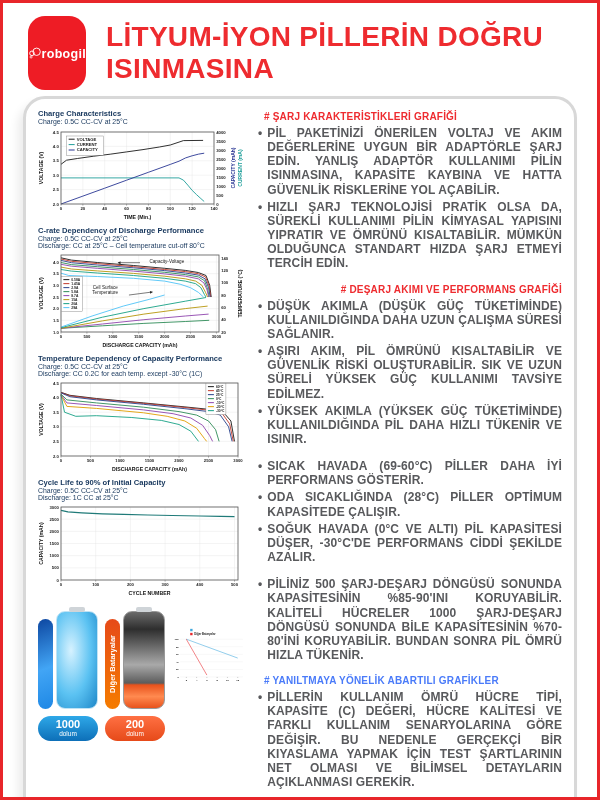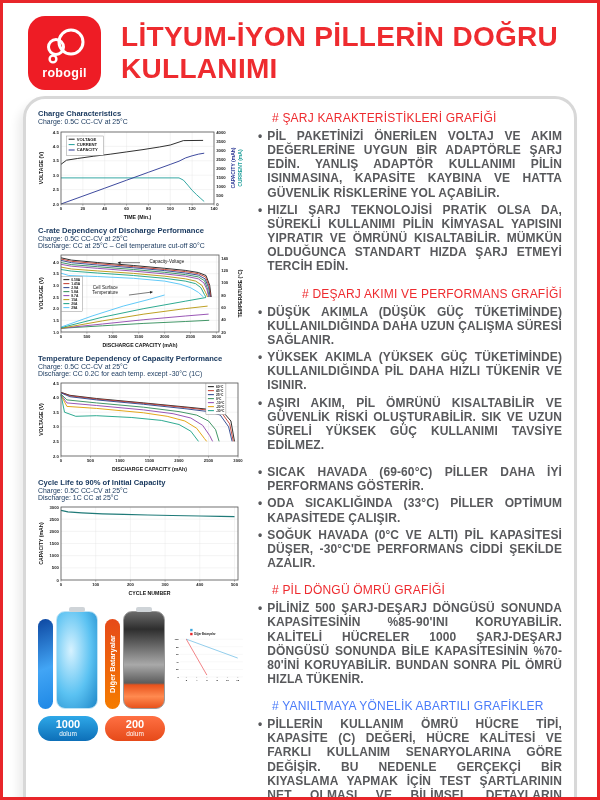--- a/index.html
+++ b/index.html
@@ -1,37 +1,37 @@
 <!DOCTYPE html>
 <html><head>
 <meta charset="utf-8">
 <style>
   html,body{margin:0;padding:0;background:#fff;}
   .page{width:600px;height:800px;box-sizing:border-box;border:3px solid #e8262a;background:#fff;
         overflow:hidden;font-family:"Liberation Sans",sans-serif;}
   
   .header{display:flex;align-items:center;padding:13px 20px 4px 25px;}
-  .logo{width:73px;height:74px;background:#ee1c25;border-radius:17px;flex:none;
-        display:flex;flex-direction:column;align-items:center;justify-content:center;}
+  .logo{width:58px;height:74px;background:#ee1c25;border-radius:17px;flex:none;
+        display:flex;align-items:center;justify-content:center;}
   .logo-label{color:#fff;font-size:12.5px;font-weight:bold;margin-top:1px;letter-spacing:0.3px;}
   .page-title{margin-left:20px;color:#ee2b2f;font-weight:bold;font-size:28px;line-height:1.14;letter-spacing:0.3px;}
   
   .frame{margin:2px 20px 8px 20px;border:3px solid #d8d8d8;border-radius:22px;
          padding:10px 10px 4px 12px;display:flex;gap:10px;height:756px;box-sizing:border-box;
          box-shadow:-5px 7px 10px rgba(0,0,0,0.08);}
   .col-charts{width:208px;flex:none;}
   .col-text{flex:1;min-width:0;padding-top:2px;padding-right:2px;}
   .chart-block{margin-bottom:5px;}
   .chart-title{font-size:7.6px;font-weight:bold;color:#16365c;}
   .chart-sub{font-size:6.9px;color:#16365c;}
   svg.chart-svg{display:block;margin-top:2px;}
   svg text{font-family:"Liberation Sans",sans-serif;}
   
   .txt-section{margin-bottom:13px;}
-  .sec-head{font-size:12px;font-weight:normal;margin:0 0 4px 16px;letter-spacing:0.2px;}
+  .sec-head{font-size:10px;font-weight:bold;margin:0 0 4px 8px;letter-spacing:0.2px;}
   .bullet{display:flex;font-size:12px;font-weight:bold;color:#58595c;text-align:justify;
           line-height:1.18;margin-bottom:3px;letter-spacing:0.1px;}
   .bullet::before{content:"\2022";flex:none;margin:0 5px 0 2px;}
   .bullet .b-text{flex:1;}
   
   .battery-wrap{display:flex;gap:7px;margin-top:10px;align-items:flex-start;}
   .bat-col{display:flex;flex-direction:column;align-items:center;flex:none;}
   .bat-row{display:flex;gap:3px;align-items:flex-end;height:102px;}
   .pill-blue{width:15px;height:90px;border-radius:8px;background:linear-gradient(160deg,#0d47a1,#42a5f5 55%,#1e88e5);}
   .bat-body{width:40px;height:96px;border-radius:9px;position:relative;}
@@ -61,21 +61,21 @@
     <div class="logo">
       <svg width="44" height="38" viewBox="0 0 44 38">
         <circle cx="28" cy="15" r="12" fill="none" stroke="#ffffff" stroke-width="3"></circle>
         <circle cx="13" cy="20" r="7.5" fill="none" stroke="#ffffff" stroke-width="3"></circle>
         <circle cx="10" cy="32" r="3.4" fill="none" stroke="#ffffff" stroke-width="2.4"></circle>
       </svg>
       <div class="logo-label">robogil</div>
     </div>
     <div class="page-title">
       <div>LİTYUM-İYON PİLLERİN DOĞRU</div>
-      <div>KULLANIMI</div>
+      <div>ISINMASINA</div>
     </div>
   </div>
 
   <div class="frame">
 
     <div class="col-charts">
 
       <div class="chart-block">
         <div class="chart-title">Charge Characteristics</div>
         <div class="chart-sub">Charge: 0.5C CC-CV at 25°C</div>
@@ -413,41 +413,40 @@
             <span class="b-text">HIZLI ŞARJ TEKNOLOJİSİ PRATİK OLSA DA, SÜREKLİ KULLANIMI PİLİN KİMYASAL YAPISINI YIPRATIR VE ÖMRÜNÜ KISALTABİLİR. MÜMKÜN OLDUĞUNCA STANDART HIZDA ŞARJ ETMEYİ TERCİH EDİN.</span>
           </div>
       </section>
 
       <section class="txt-section">
         <h2 class="sec-head" style="color: rgb(238, 43, 47); text-align: right;">#  DEŞARJ AKIMI VE PERFORMANS GRAFİĞİ</h2>
         <div class="bullet">
             <span class="b-text">DÜŞÜK AKIMLA (DÜŞÜK GÜÇ TÜKETİMİNDE) KULLANILDIĞINDA DAHA UZUN ÇALIŞMA SÜRESİ SAĞLANIR.</span>
           </div>
         <div class="bullet">
+            <span class="b-text">AŞIRI AKIM, PİL ÖMRÜNÜ KISALTABİLİR VE GÜVENLİK RİSKİ OLUŞTURABİLİR. SIK VE UZUN SÜRELİ YÜKSEK GÜÇ KULLANIMI TAVSİYE EDİLMEZ.</span>
+          </div>
+        <div class="bullet">
             <span class="b-text">YÜKSEK AKIMLA (YÜKSEK GÜÇ TÜKETİMİNDE) KULLANILDIĞINDA PİL DAHA HIZLI TÜKENİR VE ISINIR.</span>
           </div>
-        <div class="bullet">
-            <span class="b-text">AŞIRI AKIM, PİL ÖMRÜNÜ KISALTABİLİR VE GÜVENLİK RİSKİ OLUŞTURABİLİR. SIK VE UZUN SÜRELİ YÜKSEK GÜÇ KULLANIMI TAVSİYE EDİLMEZ.</span>
-          </div>
       </section>
 
       <section class="txt-section">
         <div class="bullet">
             <span class="b-text">SICAK HAVADA (69-60°C) PİLLER DAHA İYİ PERFORMANS GÖSTERİR.</span>
           </div>
         <div class="bullet">
-            <span class="b-text">ODA SICAKLIĞINDA (33°C) PİLLER OPTİMUM KAPASİTEDE ÇALIŞIR.</span>
+            <span class="b-text">ODA SICAKLIĞINDA (28°C) PİLLER OPTİMUM KAPASİTEDE ÇALIŞIR.</span>
           </div>
         <div class="bullet">
             <span class="b-text">SOĞUK HAVADA (0°C VE ALTI) PİL KAPASİTESİ DÜŞER, -30°C'DE PERFORMANS CİDDİ ŞEKİLDE AZALIR.</span>
           </div>
       </section>
 
       <section class="txt-section">
-        <h2 class="sec-head" style="color: rgb(238, 43, 47);">#  PİL DÖNGÜ ÖMRÜ GRAFİĞİ</h2>
         <div class="bullet">
             <span class="b-text">PİLİNİZ 500 ŞARJ-DEŞARJ DÖNGÜSÜ SONUNDA KAPASİTESİNİN %85-90'INI KORUYABİLİR. KALİTELİ HÜCRELER 1000 ŞARJ-DEŞARJ DÖNGÜSÜ SONUNDA BİLE KAPASİTESİNİN %70-80'İNİ KORUYABİLİR. BUNDAN SONRA PİL ÖMRÜ HIZLA TÜKENİR.</span>
           </div>
       </section>
 
       <section class="txt-section">
         <h2 class="sec-head" style="color: rgb(74, 123, 249);">#  YANILTMAYA YÖNELİK ABARTILI GRAFİKLER</h2>
         <div class="bullet">
             <span class="b-text">PİLLERİN KULLANIM ÖMRÜ HÜCRE TİPİ, KAPASİTE (C) DEĞERİ, HÜCRE KALİTESİ VE FARKLI KULLANIM SENARYOLARINA GÖRE DEĞİŞİR. BU NEDENLE GERÇEKÇİ BİR KIYASLAMA YAPMAK İÇİN TEST ŞARTLARININ NET OLMASI VE BİLİMSEL DETAYLARIN AÇIKLANMASI GEREKİR.</span>
           </div>

